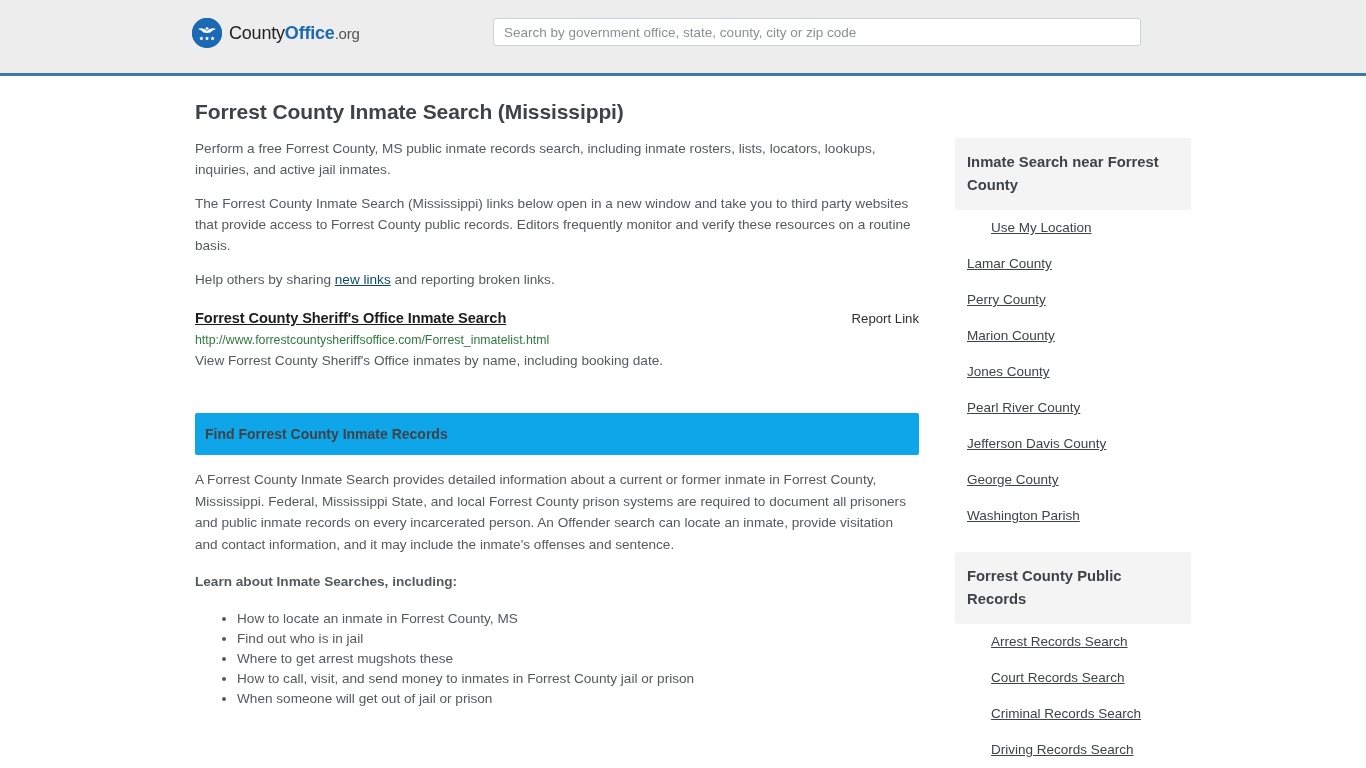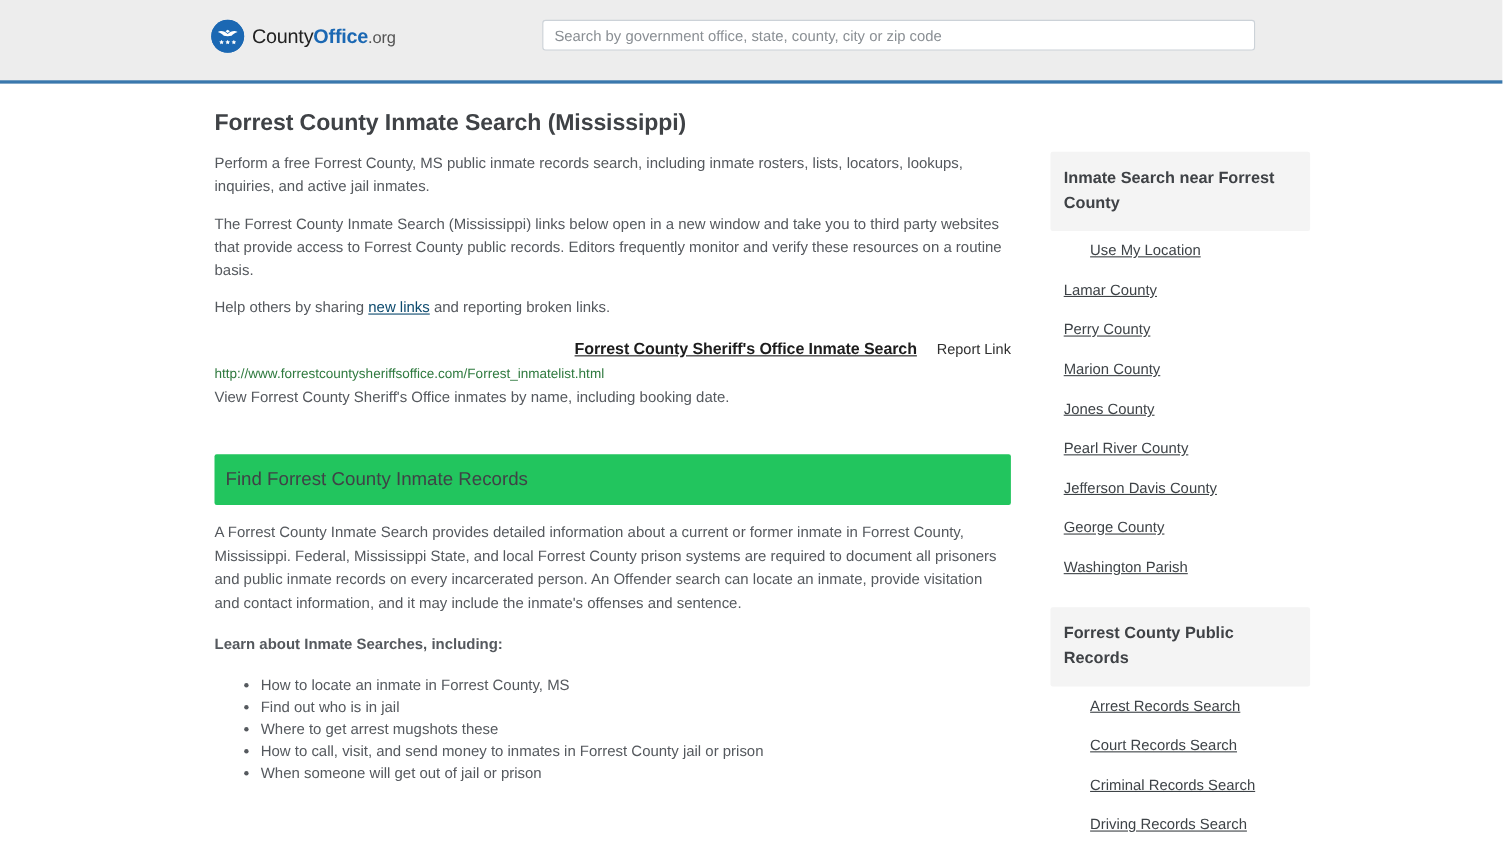--- a/index.html
+++ b/index.html
@@ -118,21 +118,21 @@
     text-decoration: underline;
     font-weight: normal;
   }
 
   
   .result {
     margin-top: 20px;
   }
   .result-head {
     display: flex;
-    justify-content: flex-end;
+    justify-content: space-between;
     align-items: baseline;
   }
   .result-title {
     font-size: 14.6px;
     font-weight: bold;
     color: #1c1c1c;
     text-decoration: underline;
     letter-spacing: -0.1px;
   }
   .report-link {
@@ -151,24 +151,24 @@
   .result-desc {
     font-size: 13.6px;
     color: #55595e;
     margin-top: 4px;
     line-height: 20px;
   }
 
   
   .panel { margin-top: 42px; }
   .panel-head {
-    background: #22c55e;
+    background: #0ea5e9;
     padding: 13px 10px;
-    font-size: 17px;
-    font-weight: normal;
+    font-size: 14px;
+    font-weight: bold;
     color: #3f4246;
     border-radius: 2px;
   }
   .panel-body { padding: 14px 0 0 0; }
   .panel-body p {
     font-size: 13.6px;
     line-height: 21.5px;
     color: #55595e;
     margin: 0 0 16px 0;
   }

